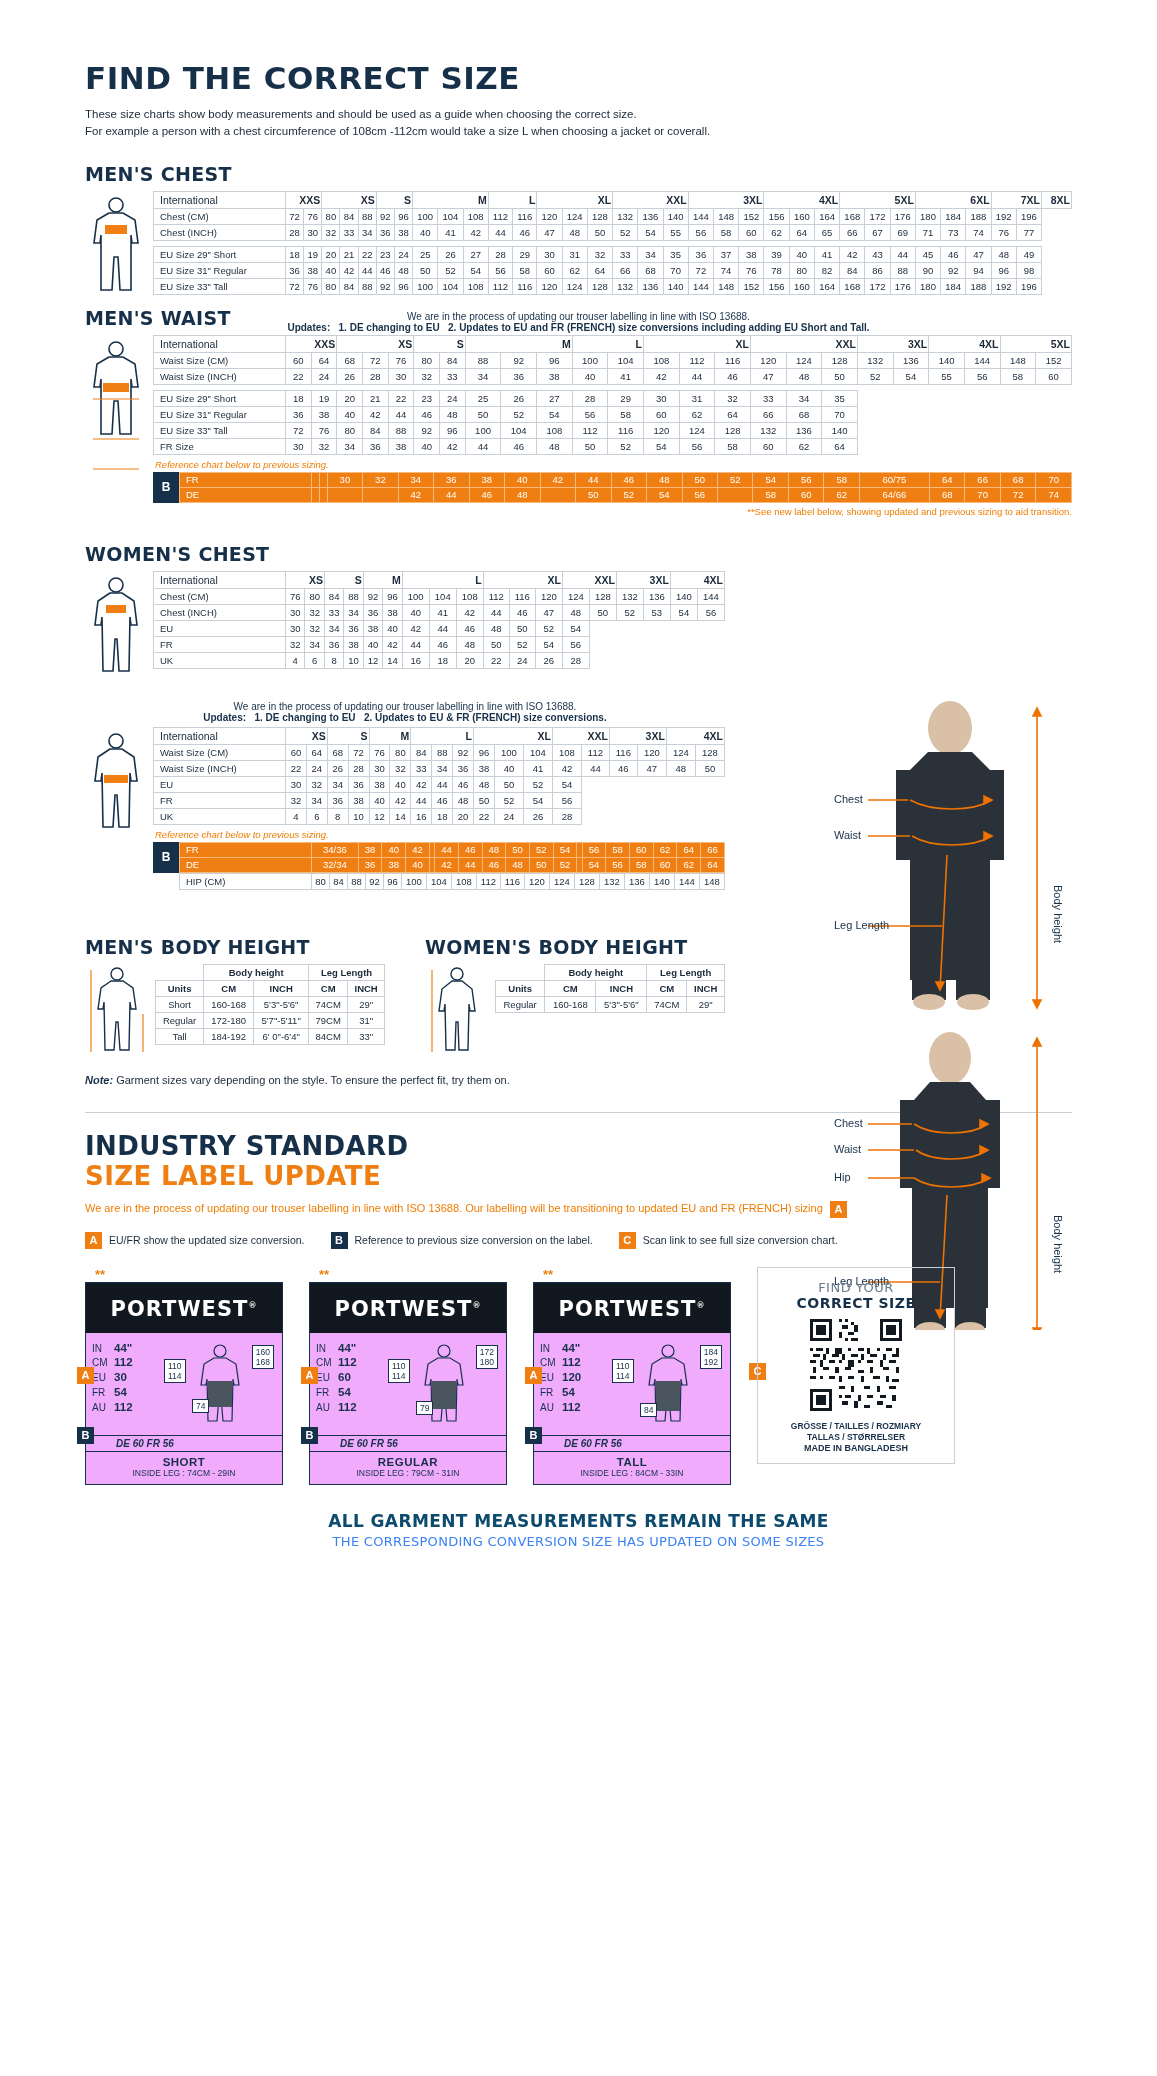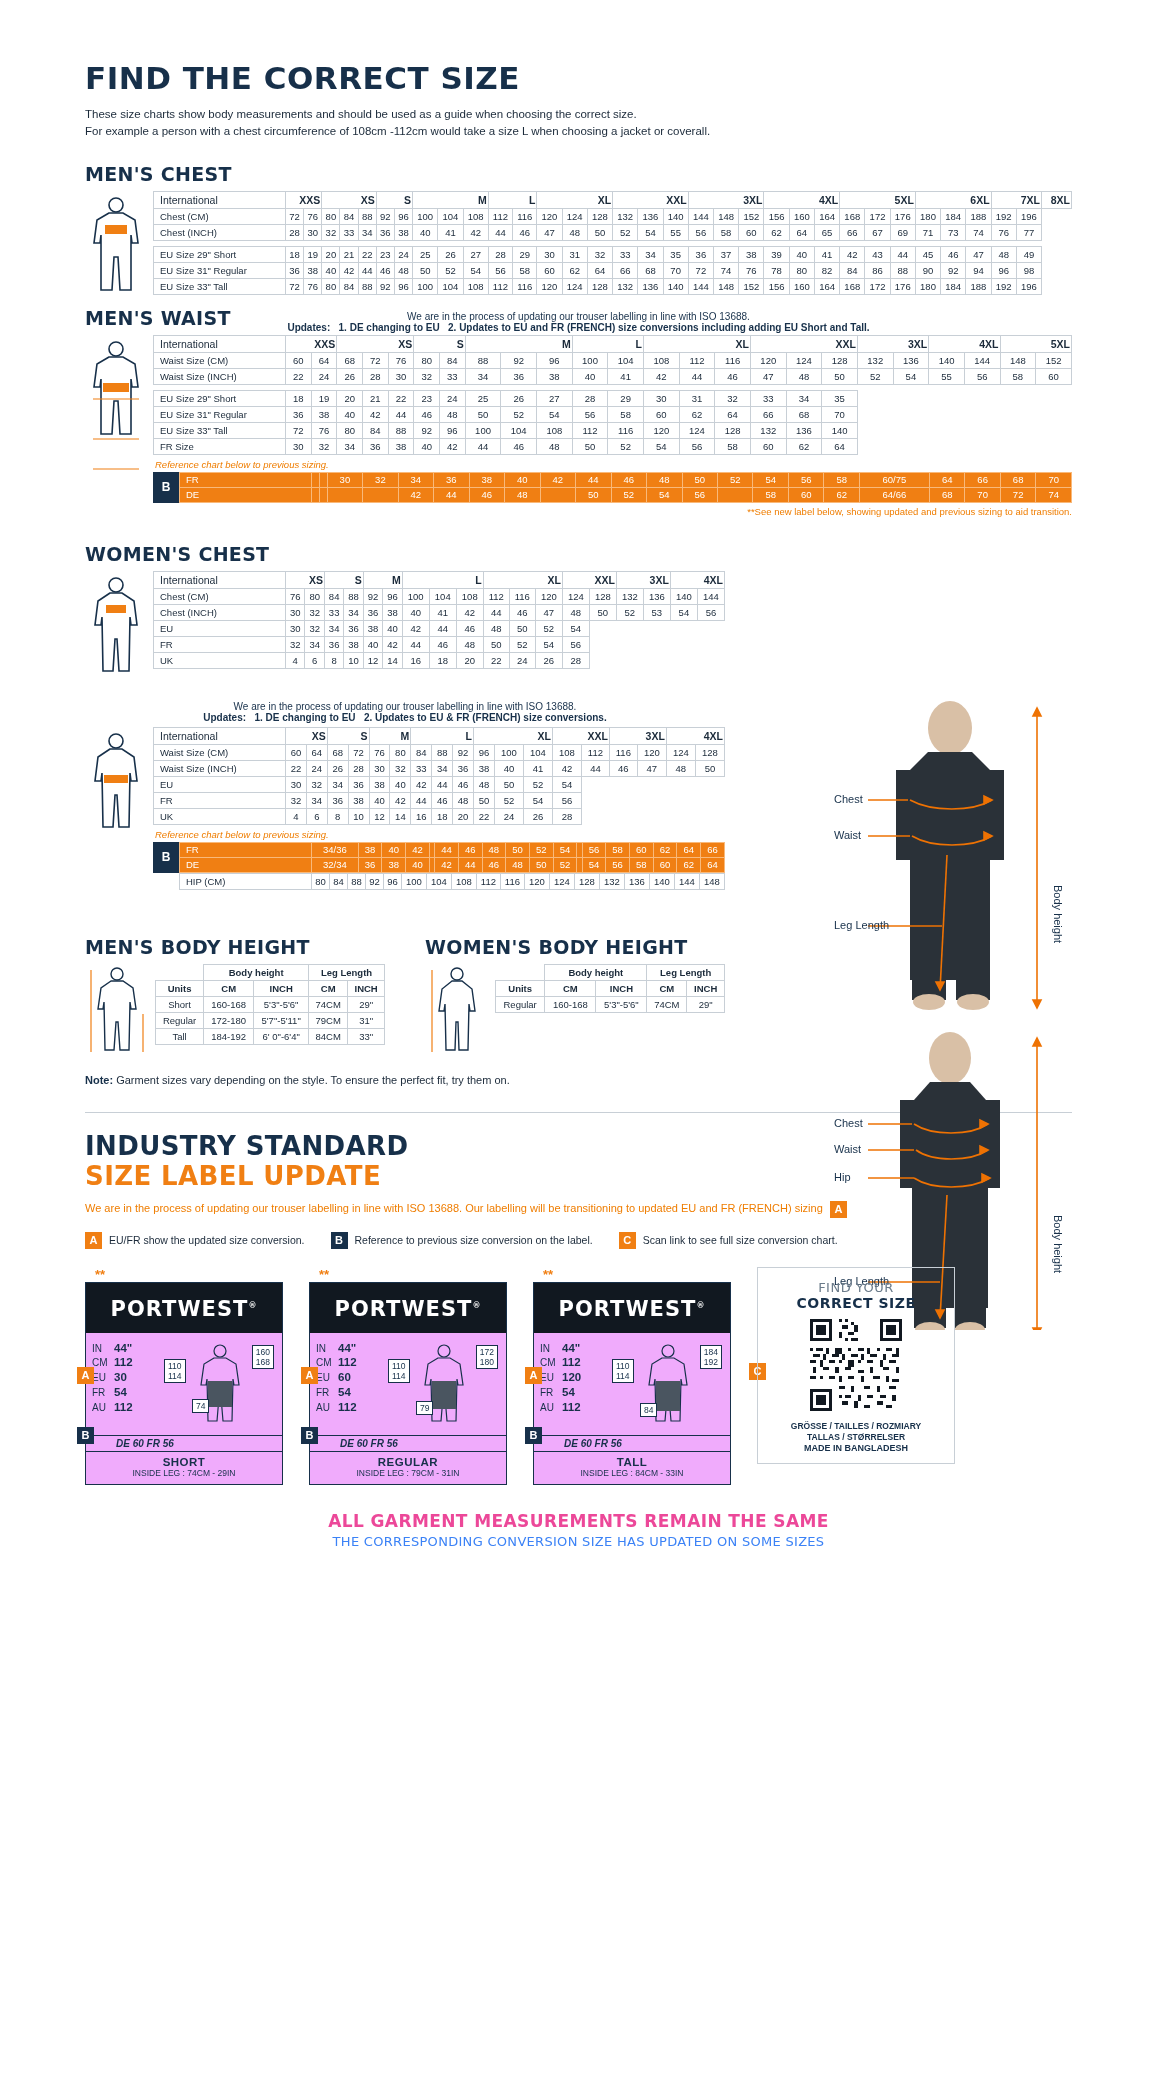--- a/index.html
+++ b/index.html
@@ -83,21 +83,21 @@
   .hr-light { border: none; border-top: 1px solid #c8cfd6; margin: 26px 0 18px 0; }
 
   .bodyheight-block { width: 300px; }
   table.bh { border-collapse: collapse; font-size: 9.5px; width: 100%; }
   table.bh th, table.bh td {
     border: 1px solid #c8cfd6; text-align: center; height: 16px; padding: 1px 4px; font-weight: normal;
   }
   table.bh th { font-weight: bold; }
 
   .note-bottom { font-size: 11px; margin-top: 14px; }
-  .note-bottom b { color: #17304a; }
+  .note-bottom b { color: #17304a; font-style: italic; }
 
   h2.ind-1 { font-size: 26px; font-weight: bold; color: #17304a; margin: 0; letter-spacing: 0.4px; font-family: "DejaVu Sans", sans-serif;}
   h2.ind-2 { font-size: 26px; font-weight: bold; color: #f07f13; margin: 0 0 10px 0; letter-spacing: 0.4px; font-family: "DejaVu Sans", sans-serif;}
   .ind-lead { font-size: 11px; color: #ef7d00; margin-bottom: 14px; }
 
   .key-row { display: flex; gap: 26px; font-size: 10.5px; margin-bottom: 18px; align-items: center; }
   .key-item { display: flex; align-items: center; gap: 7px; }
   .key-badge {
     width: 17px; height: 17px; background: #f07f13; color: #fff; font-weight: bold;
     font-size: 11px; display: flex; align-items: center; justify-content: center;
@@ -139,21 +139,21 @@
     width: 198px; border: 1px solid #c8cfd6; text-align: center; padding: 12px 8px 10px 8px;
     position: relative; min-height: 190px;
   }
   .qr-title-1 { font-size: 13px; color: #6b7b8a; letter-spacing: 0.5px; font-family: "DejaVu Sans", sans-serif;}
   .qr-title-2 { font-size: 14px; font-weight: bold; color: #17304a; letter-spacing: 0.5px; margin-bottom: 8px; font-family: "DejaVu Sans", sans-serif;}
   .qr-box { width: 92px; height: 92px; margin: 0 auto 10px auto; }
   .qr-foot { font-size: 8.5px; color: #17304a; line-height: 1.35; font-weight: bold; }
   .qr-made { font-size: 9px; font-weight: bold; color: #17304a; margin-top: 0; }
 
   .closing { text-align: center; margin-top: 26px; }
-  .closing .l1 { font-size: 17px; font-weight: bold; color: #ec4899; letter-spacing: 0.4px; font-family: "DejaVu Sans", sans-serif;}
+  .closing .l1 { font-size: 17px; font-weight: bold; color: #0c4a6e; letter-spacing: 0.4px; font-family: "DejaVu Sans", sans-serif;}
   .closing .l2 { font-size: 13px; color: #3b82f6; letter-spacing: 0.3px; margin-top: 3px; font-family: "DejaVu Sans", sans-serif;}
 
   .mannequins { position: absolute; right: 85px; top: 690px; width: 240px; }
 </style>
 </head>
 <body>
 
 <div class="page">
 
   <h1 class="main-title">FIND THE CORRECT SIZE</h1>

